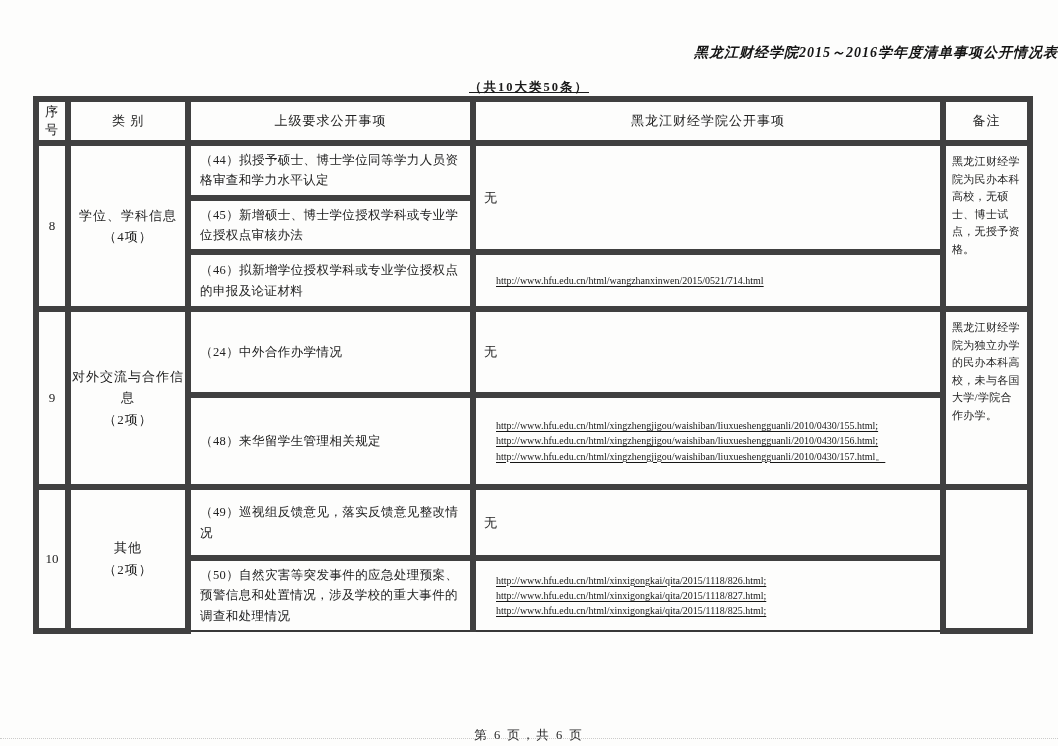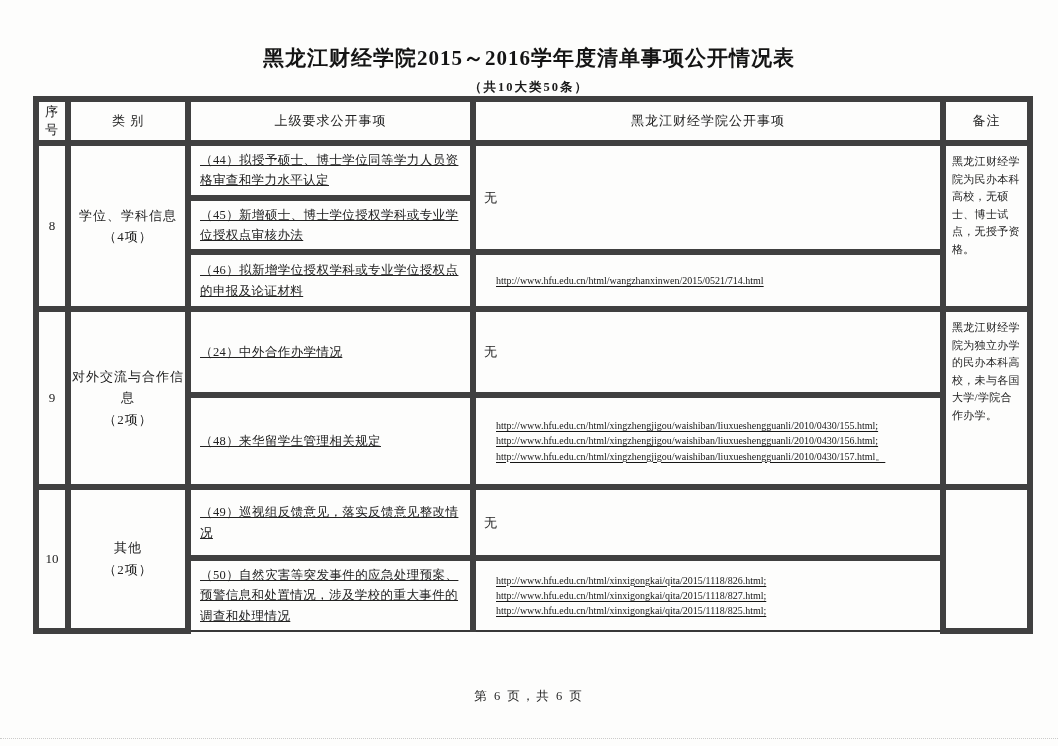--- a/index.html
+++ b/index.html
@@ -2,61 +2,61 @@
 <html><head>
 <meta charset="utf-8">
 <style>
   html,body{margin:0;padding:0;}
   body{
     width:1058px;height:746px;position:relative;overflow:hidden;
     background:#fdfdfc;color:#1f1f1f;
     font-family:"Liberation Serif","DejaVu Serif",serif;
   }
   .page-title{
-    position:absolute;top:44px;left:0;width:100%;text-align:center;
-    font-size:21px;font-weight:700;letter-spacing:1px;color:#141414;
+    position:absolute;top:44px;left:0;width:100%;text-align:right;
+    font-size:14px;font-weight:700;letter-spacing:1px;color:#141414;font-style:italic;
   }
   .page-subtitle{
     position:absolute;top:79px;left:0;width:100%;text-align:center;
-    font-size:12.5px;font-weight:700;letter-spacing:2px;color:#1a1a1a;
+    font-size:12.5px;font-weight:700;letter-spacing:2px;color:#1a1a1a;text-decoration:underline;
   }
   table.disclosure{
     position:absolute;left:33px;top:96px;width:994px;
     border-collapse:collapse;table-layout:fixed;
     border:2px solid #383838;
   }
   col.c-idx{width:32px;} col.c-cat{width:120px;} col.c-req{width:285px;}
   col.c-disc{width:470px;} col.c-rem{width:87px;}
   th,td{border:6px solid #404040;overflow:hidden;}
   thead th{
     font-weight:400;font-size:13px;height:34px;text-align:center;
     letter-spacing:1px;border-bottom:2px solid #383838;color:#222;
   }
   td.idx,td.cat{text-align:center;vertical-align:middle;font-size:13px;color:#222;}
   td.cat div{line-height:1.65;letter-spacing:1px;}
   td.item{
     text-align:left;vertical-align:middle;padding:4px 9px;
-    font-size:12.5px;line-height:1.62;letter-spacing:0.4px;color:#222;text-decoration:underline;
+    font-size:12.5px;line-height:1.62;letter-spacing:0.4px;color:#222;
   }
   td.none{vertical-align:middle;padding-left:8px;font-size:13px;color:#222;}
   td.url{
     font-family:Liberation Serif, serif;
     font-size:10px;line-height:15.2px;letter-spacing:0;
     padding:2px 20px;vertical-align:middle;color:#161616;
   }
   td.url .u,.u{ text-decoration:underline;text-underline-offset:2px;word-break:break-all;display:block; }
   td.remark{
     vertical-align:top;padding:7px 4px 4px 6px;
     font-size:11px;line-height:17.5px;letter-spacing:0.3px;color:#222;
     word-break:break-all;
     margin-left:28px;
   }
   tr.group-end td{border-bottom:2px solid #383838;}
   .page-footer{
-    position:absolute;top:688px;left:0;width:100%;text-align:center;
+    position:absolute;top:727px;left:0;width:100%;text-align:center;
     font-size:12.5px;letter-spacing:2px;color:#242424;
   }
   .scan-edge{
     position:absolute;left:0;bottom:7px;width:100%;height:0;
     border-top:1px dotted rgba(110,110,110,0.35);
   }
 </style>
 </head>
 <body>
 

